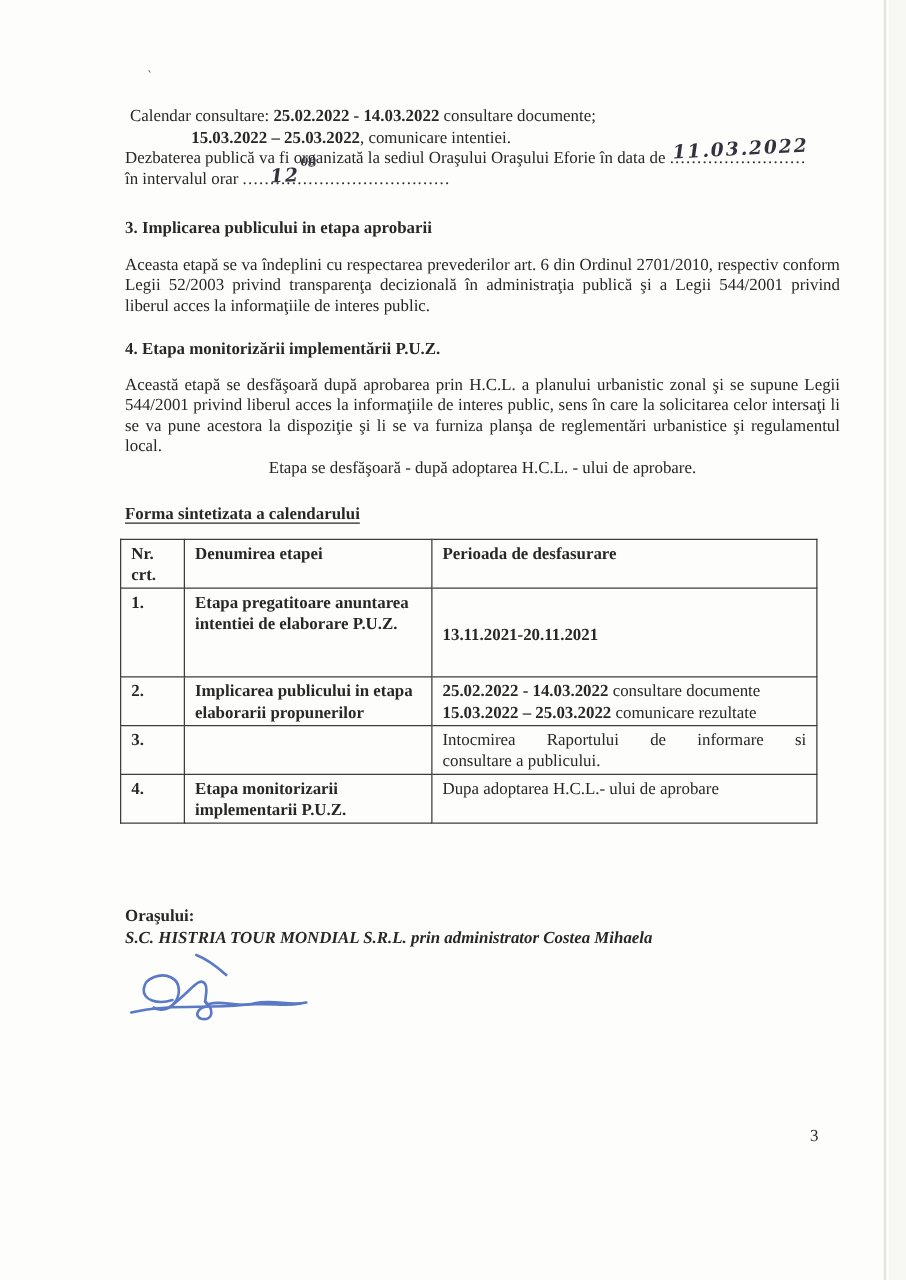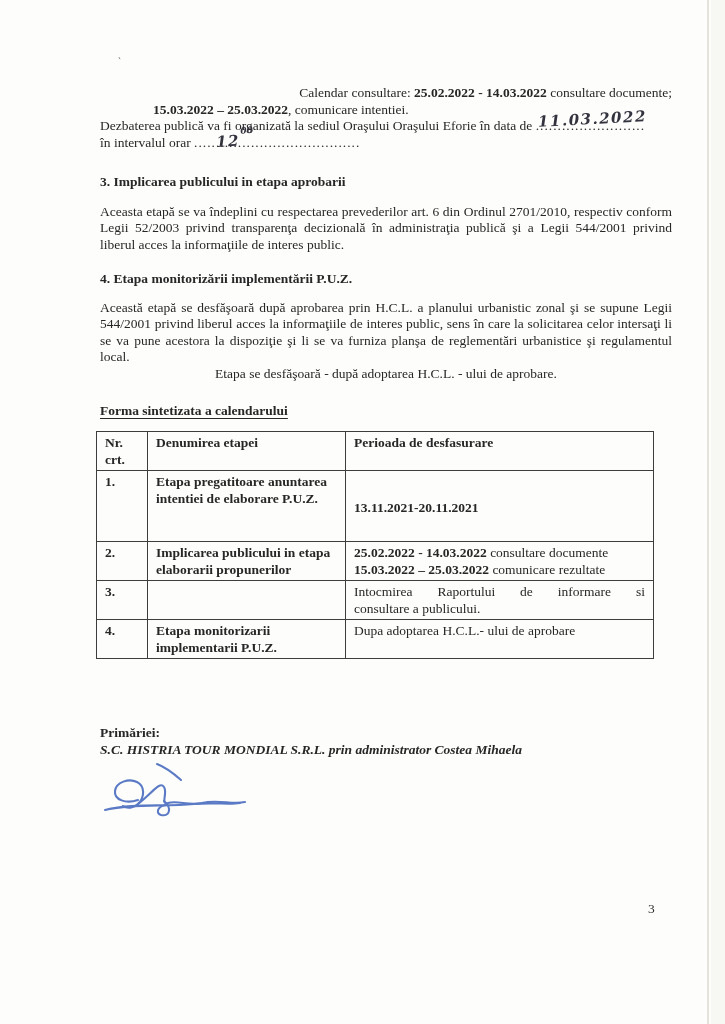--- a/index.html
+++ b/index.html
@@ -21,21 +21,21 @@
   }
   .stray-mark{
     position:absolute;left:117px;top:55px;
     font-size:11px;color:#555;transform:rotate(12deg);
   }
   .content{
     position:absolute;left:100px;top:85px;width:572px;
     font-size:13.5px;line-height:16.5px;
   }
   .line{white-space:nowrap;}
-  .l1{padding-left:4px;text-align:right;}
+  .l1{padding-left:4px;}
   .l2{padding-left:53px;}
   b,.bold{font-weight:bold;}
   .hw-wrap{position:relative;display:inline-block;}
   .dots{letter-spacing:1px;color:#2e2e2e;}
   .hw{
     position:absolute;left:2px;top:-7px;
     font-family:"DejaVu Serif", serif;
     font-style:italic;font-weight:bold;
     color:#33333f;font-size:15px;letter-spacing:1.5px;
     transform:rotate(-3deg);white-space:nowrap;
@@ -158,21 +158,21 @@
         <td class="stage">
           <div>Etapa monitorizarii</div>
           <div>implementarii P.U.Z.</div>
         </td>
         <td class="period">Dupa adoptarea H.C.L.- ului de aprobare</td>
       </tr>
     </tbody>
       </table>
 
     <div class="footer">
-      <div class="initiator-label">Primăriei:</div>
+      <div class="initiator-label">Oraşului:</div>
       <div class="initiator-name">S.C. HISTRIA TOUR MONDIAL S.R.L. prin administrator Costea Mihaela</div>
       <svg class="signature-svg" width="190" height="62" viewBox="0 0 190 62">
         <g fill="none" stroke="#4d6fc1" stroke-width="2.1" stroke-linecap="round" opacity="0.92">
           <path d="M 55 3 C 63 6 70 11 79 19"></path>
           <path d="M 36 39 C 24 43 12 39 13 30 C 14 21 27 17 35 21 C 43 25 43 36 36 43 C 32 47 25 48 21 45"></path>
           <path d="M 36 43 C 52 30 58 20 62 26 C 66 32 58 44 66 42 C 76 39 86 45 100 42 C 116 38 130 44 143 41"></path>
           <path d="M 3 49 C 32 42 62 46 92 43 C 112 41 126 44 138 42"></path>
           <path d="M 62 40 C 70 47 68 56 59 54 C 53 52 56 45 64 44"></path>
         </g>
       </svg>

